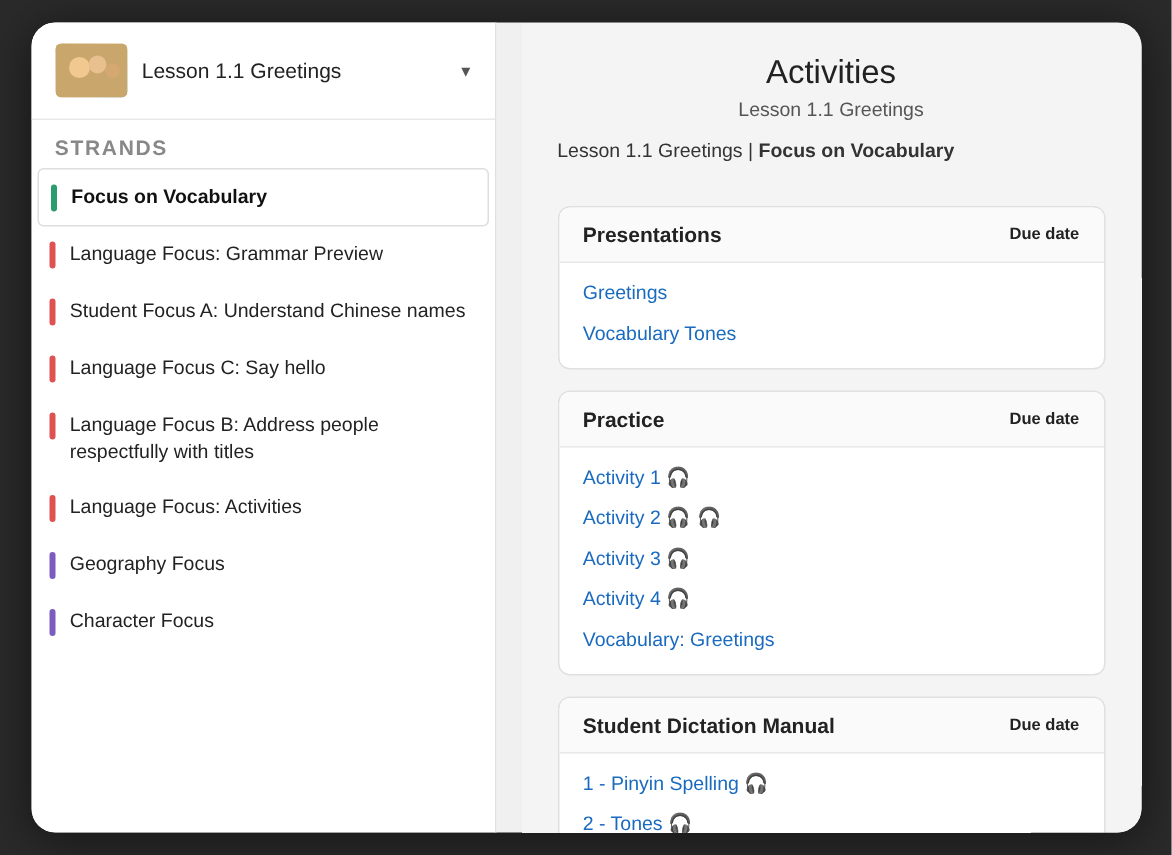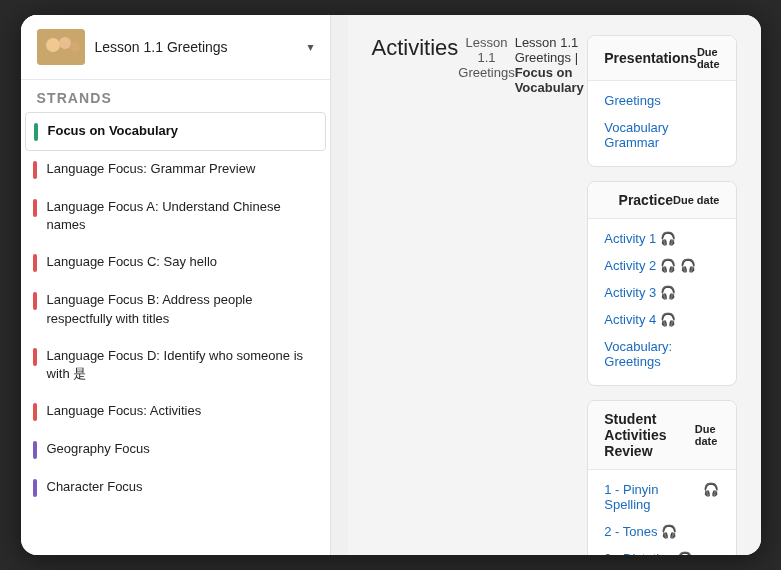--- a/index.html
+++ b/index.html
@@ -114,56 +114,57 @@
     }
     .strand-item.active .strand-item-label {
       font-weight: 700;
       color: #111;
     }
 
     
     .main-content {
       flex: 1;
       display: flex;
+      flex-direction: column;
       overflow-y: auto;
       background: #f4f4f4;
       padding: 20px 24px;
     }
     .activities-title {
       font-size: 22px;
       font-weight: 400;
       text-align: center;
       color: #222;
       margin-bottom: 4px;
     }
     .activities-subtitle {
       font-size: 13px;
       text-align: center;
       color: #555;
       margin-bottom: 12px;
     }
     .breadcrumb-bar {
       font-size: 13px;
       color: #333;
-      margin-bottom: 20px;
+      margin-bottom: 30px;
       font-weight: 500;
     }
     .breadcrumb-bar span.bc-active {
       font-weight: 700;
     }
     .activity-section {
       background: #fff;
       border-radius: 8px;
       border: 1px solid #e0e0e0;
       margin-bottom: 14px;
       overflow: hidden;
     }
     .section-header {
       display: flex;
-      justify-content: flex-end;
+      justify-content: space-between;
       align-items: center;
       padding: 10px 16px;
       border-bottom: 1px solid #e8e8e8;
       background: #fafafa;
     }
     .section-header-title {
       font-size: 14px;
       font-weight: 600;
       color: #222;
     }
@@ -214,33 +215,29 @@
     <div class="strand-item active">
           <div class="strand-bar green"></div>
           <span class="strand-item-label">Focus on Vocabulary</span>
         </div>
         <div class="strand-item">
           <div class="strand-bar red"></div>
           <span class="strand-item-label">Language Focus: Grammar Preview</span>
         </div>
         <div class="strand-item">
           <div class="strand-bar red"></div>
-          <span class="strand-item-label">Language Focus A: Understand Chinese names</span>
+          <span class="strand-item-label">Student Focus A: Understand Chinese names</span>
         </div>
         <div class="strand-item">
           <div class="strand-bar red"></div>
           <span class="strand-item-label">Language Focus C: Say hello</span>
         </div>
         <div class="strand-item">
           <div class="strand-bar red"></div>
           <span class="strand-item-label">Language Focus B: Address people respectfully with titles</span>
-        </div>
-        <div class="strand-item">
-          <div class="strand-bar red"></div>
-          <span class="strand-item-label">Language Focus D: Identify who someone is with 是</span>
         </div>
         <div class="strand-item">
           <div class="strand-bar red"></div>
           <span class="strand-item-label">Language Focus: Activities</span>
         </div>
         <div class="strand-item">
           <div class="strand-bar purple"></div>
           <span class="strand-item-label">Geography Focus</span>
         </div>
         <div class="strand-item">
@@ -261,21 +258,21 @@
         <div class="activity-section">
           <div class="section-header">
             <span class="section-header-title">Presentations</span>
             <span class="section-header-due">Due date</span>
           </div>
           <div class="section-body">
             <div class="activity-link">
               <span>Greetings</span>
             </div>
             <div class="activity-link">
-              <span>Vocabulary Grammar</span>
+              <span>Vocabulary Tones</span>
             </div>
           </div>
         </div>
         <div class="activity-section">
           <div class="section-header">
             <span class="section-header-title">Practice</span>
             <span class="section-header-due">Due date</span>
           </div>
           <div class="section-body">
             <div class="activity-link">
@@ -295,21 +292,21 @@
               <span>Activity 4</span>
               <span class="activity-icon"> 🎧</span>
             </div>
             <div class="activity-link">
               <span>Vocabulary: Greetings</span>
             </div>
           </div>
         </div>
         <div class="activity-section">
           <div class="section-header">
-            <span class="section-header-title">Student Activities Review</span>
+            <span class="section-header-title">Student Dictation Manual</span>
             <span class="section-header-due">Due date</span>
           </div>
           <div class="section-body">
             <div class="activity-link">
               <span>1 - Pinyin Spelling</span>
               <span class="activity-icon"> 🎧</span>
             </div>
             <div class="activity-link">
               <span>2 - Tones</span>
               <span class="activity-icon"> 🎧</span>

